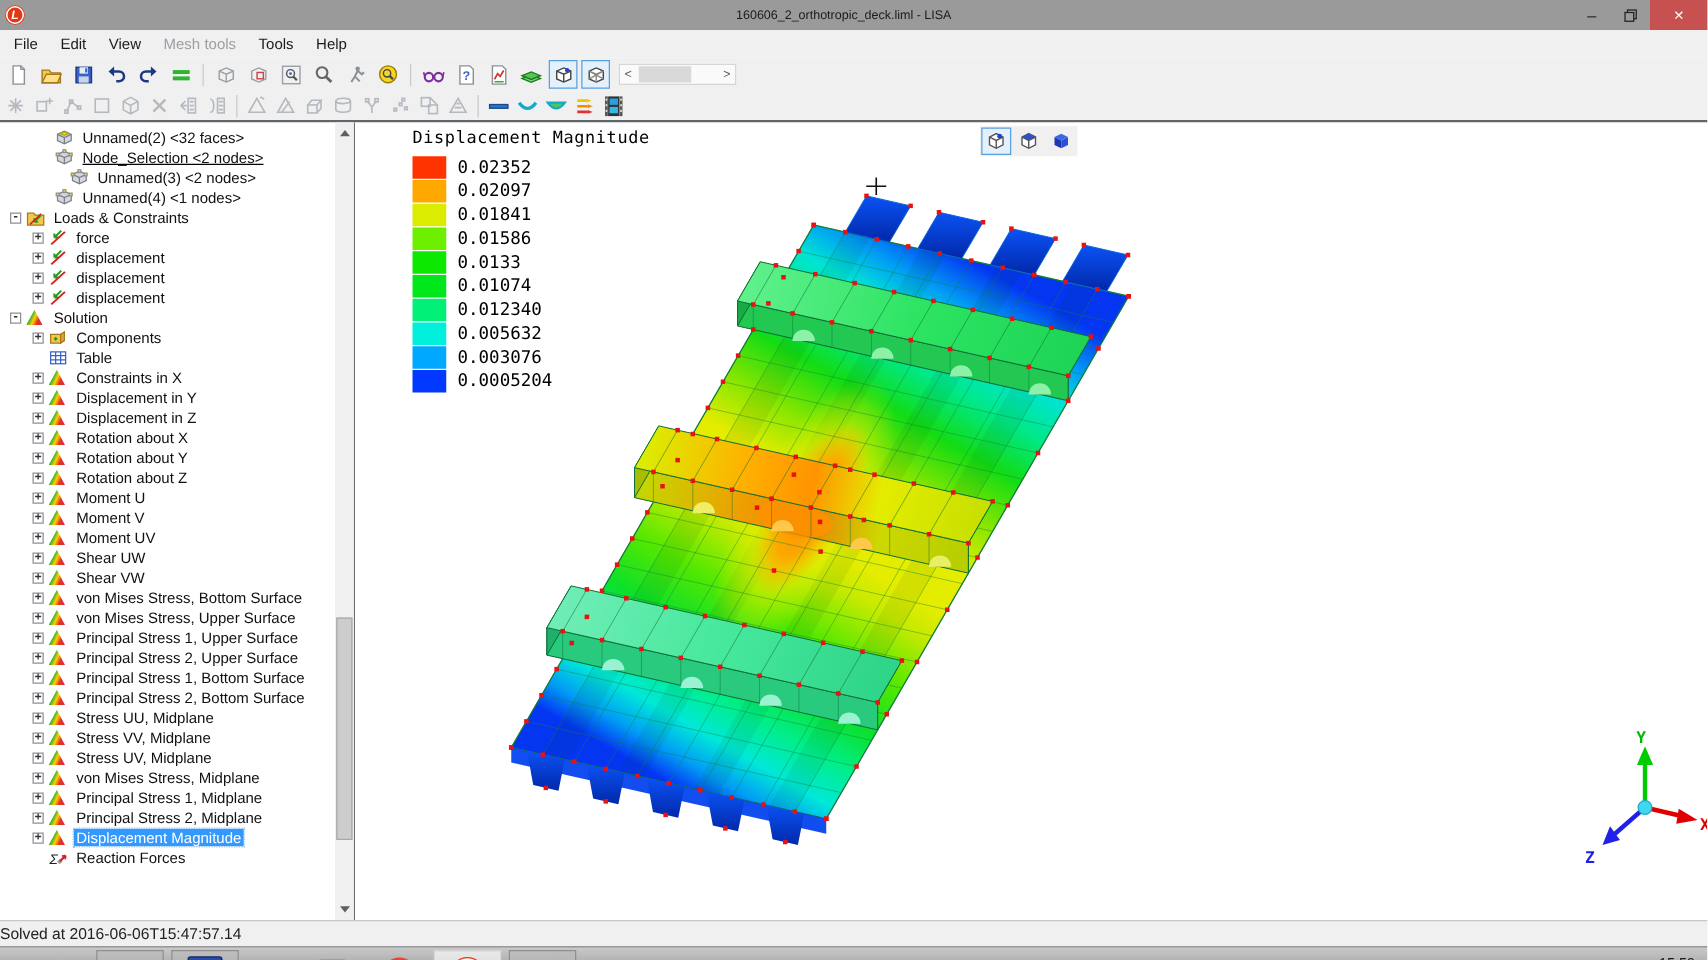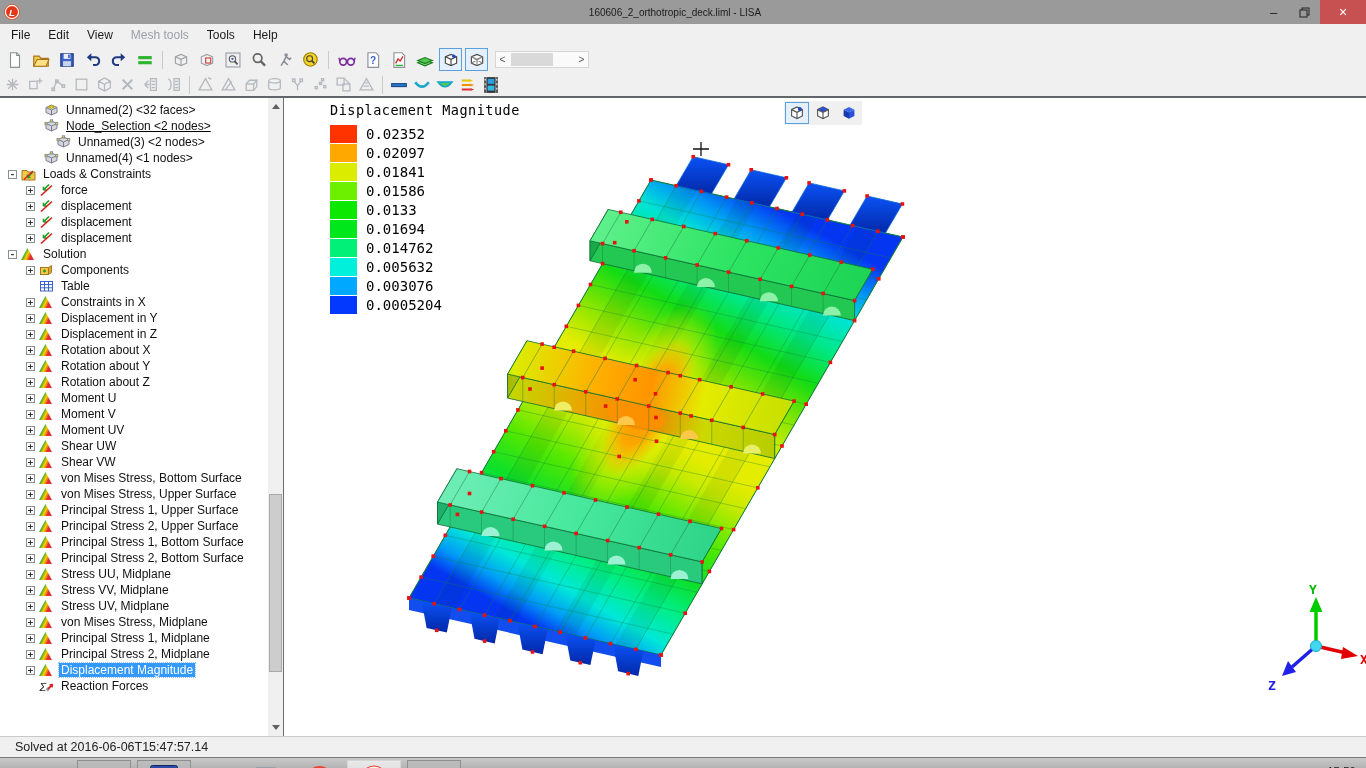--- a/index.html
+++ b/index.html
@@ -55,21 +55,21 @@
   .legend-title { font-size:13.5px; color:#000; margin-bottom:6px; letter-spacing:0.5px; }
   .leg-row { display:flex; align-items:center; height:19px; }
   .leg-swatch { width:27px; height:18px; flex:none; }
   .leg-val { margin-left:9px; font-size:14px; color:#000; }
 
   .viewbtns { position:absolute; left:500px; top:3px; display:flex; gap:2px; background:#f0f0f0; padding:1px; }
   .vbtn { width:24px; height:22px; display:flex; align-items:center; justify-content:center; background:#f0f0f0; border:1px solid #f0f0f0; }
   .vbtn.on { border:1px solid #5a9fe0; background:#e4f0fb; }
 
   
-  .statusbar { height:21px; background:#f0f0f0; border-top:1px solid #c8c8c8; display:flex; align-items:center; padding-left:15px; font-size:12.5px; color:#222; }
+  .statusbar { height:21px; background:#f0f0f0; border-top:1px solid #c8c8c8; display:flex; align-items:center; padding-left:0; font-size:12.5px; color:#222; }
   .taskbar { height:43px; background:linear-gradient(180deg,#c9c9c9 0,#aeaeae 30%,#a2a2a2 100%); border-top:1px solid #7a7a7a; display:flex; align-items:center; padding-left:24px; }
   .tb-app { height:39px; margin:0 3px; display:flex; align-items:center; justify-content:center; width:44px; }
   .tb-app.st-open { width:54px; border:1px solid #8f8f8f; background:linear-gradient(#bdbdbd,#9f9f9f); }
   .tb-app.st-active { width:54px; border:1px solid #d6d6d6; background:linear-gradient(#e9e9e9,#c9c9c9); }
   .chrome-ico { width:27px; height:27px; border-radius:50%; display:inline-block; position:relative;
     background:conic-gradient(from -60deg,#ea4335 0 120deg,#34a853 120deg 240deg,#fbbc05 240deg 360deg); }
   .chrome-hub { position:absolute; left:50%; top:50%; width:10px; height:10px; margin:-7px 0 0 -7px; border-radius:50%; background:#4285f4; border:2px solid #fff; }
   .tray { margin-left:auto; display:flex; align-items:center; gap:10px; padding-right:10px; }
   .tray-ic { display:flex; align-items:center; }
   .clock { text-align:right; font-size:11.5px; color:#1a1a1a; line-height:1.3;margin-left:23px; }
@@ -1104,25 +1104,25 @@
           <div class="leg-row">
             <span class="leg-swatch" style="background: rgb(108, 240, 0);"></span>
             <span class="leg-val">0.01586</span>
           </div>
           <div class="leg-row">
             <span class="leg-swatch" style="background: rgb(12, 232, 0);"></span>
             <span class="leg-val">0.0133</span>
           </div>
           <div class="leg-row">
             <span class="leg-swatch" style="background: rgb(0, 232, 28);"></span>
-            <span class="leg-val">0.01694</span>
+            <span class="leg-val">0.01074</span>
           </div>
           <div class="leg-row">
             <span class="leg-swatch" style="background: rgb(0, 240, 120);"></span>
-            <span class="leg-val">0.014762</span>
+            <span class="leg-val">0.012340</span>
           </div>
           <div class="leg-row">
             <span class="leg-swatch" style="background: rgb(0, 240, 220);"></span>
             <span class="leg-val">0.005632</span>
           </div>
           <div class="leg-row">
             <span class="leg-swatch" style="background: rgb(0, 168, 255);"></span>
             <span class="leg-val">0.003076</span>
           </div>
           <div class="leg-row">

